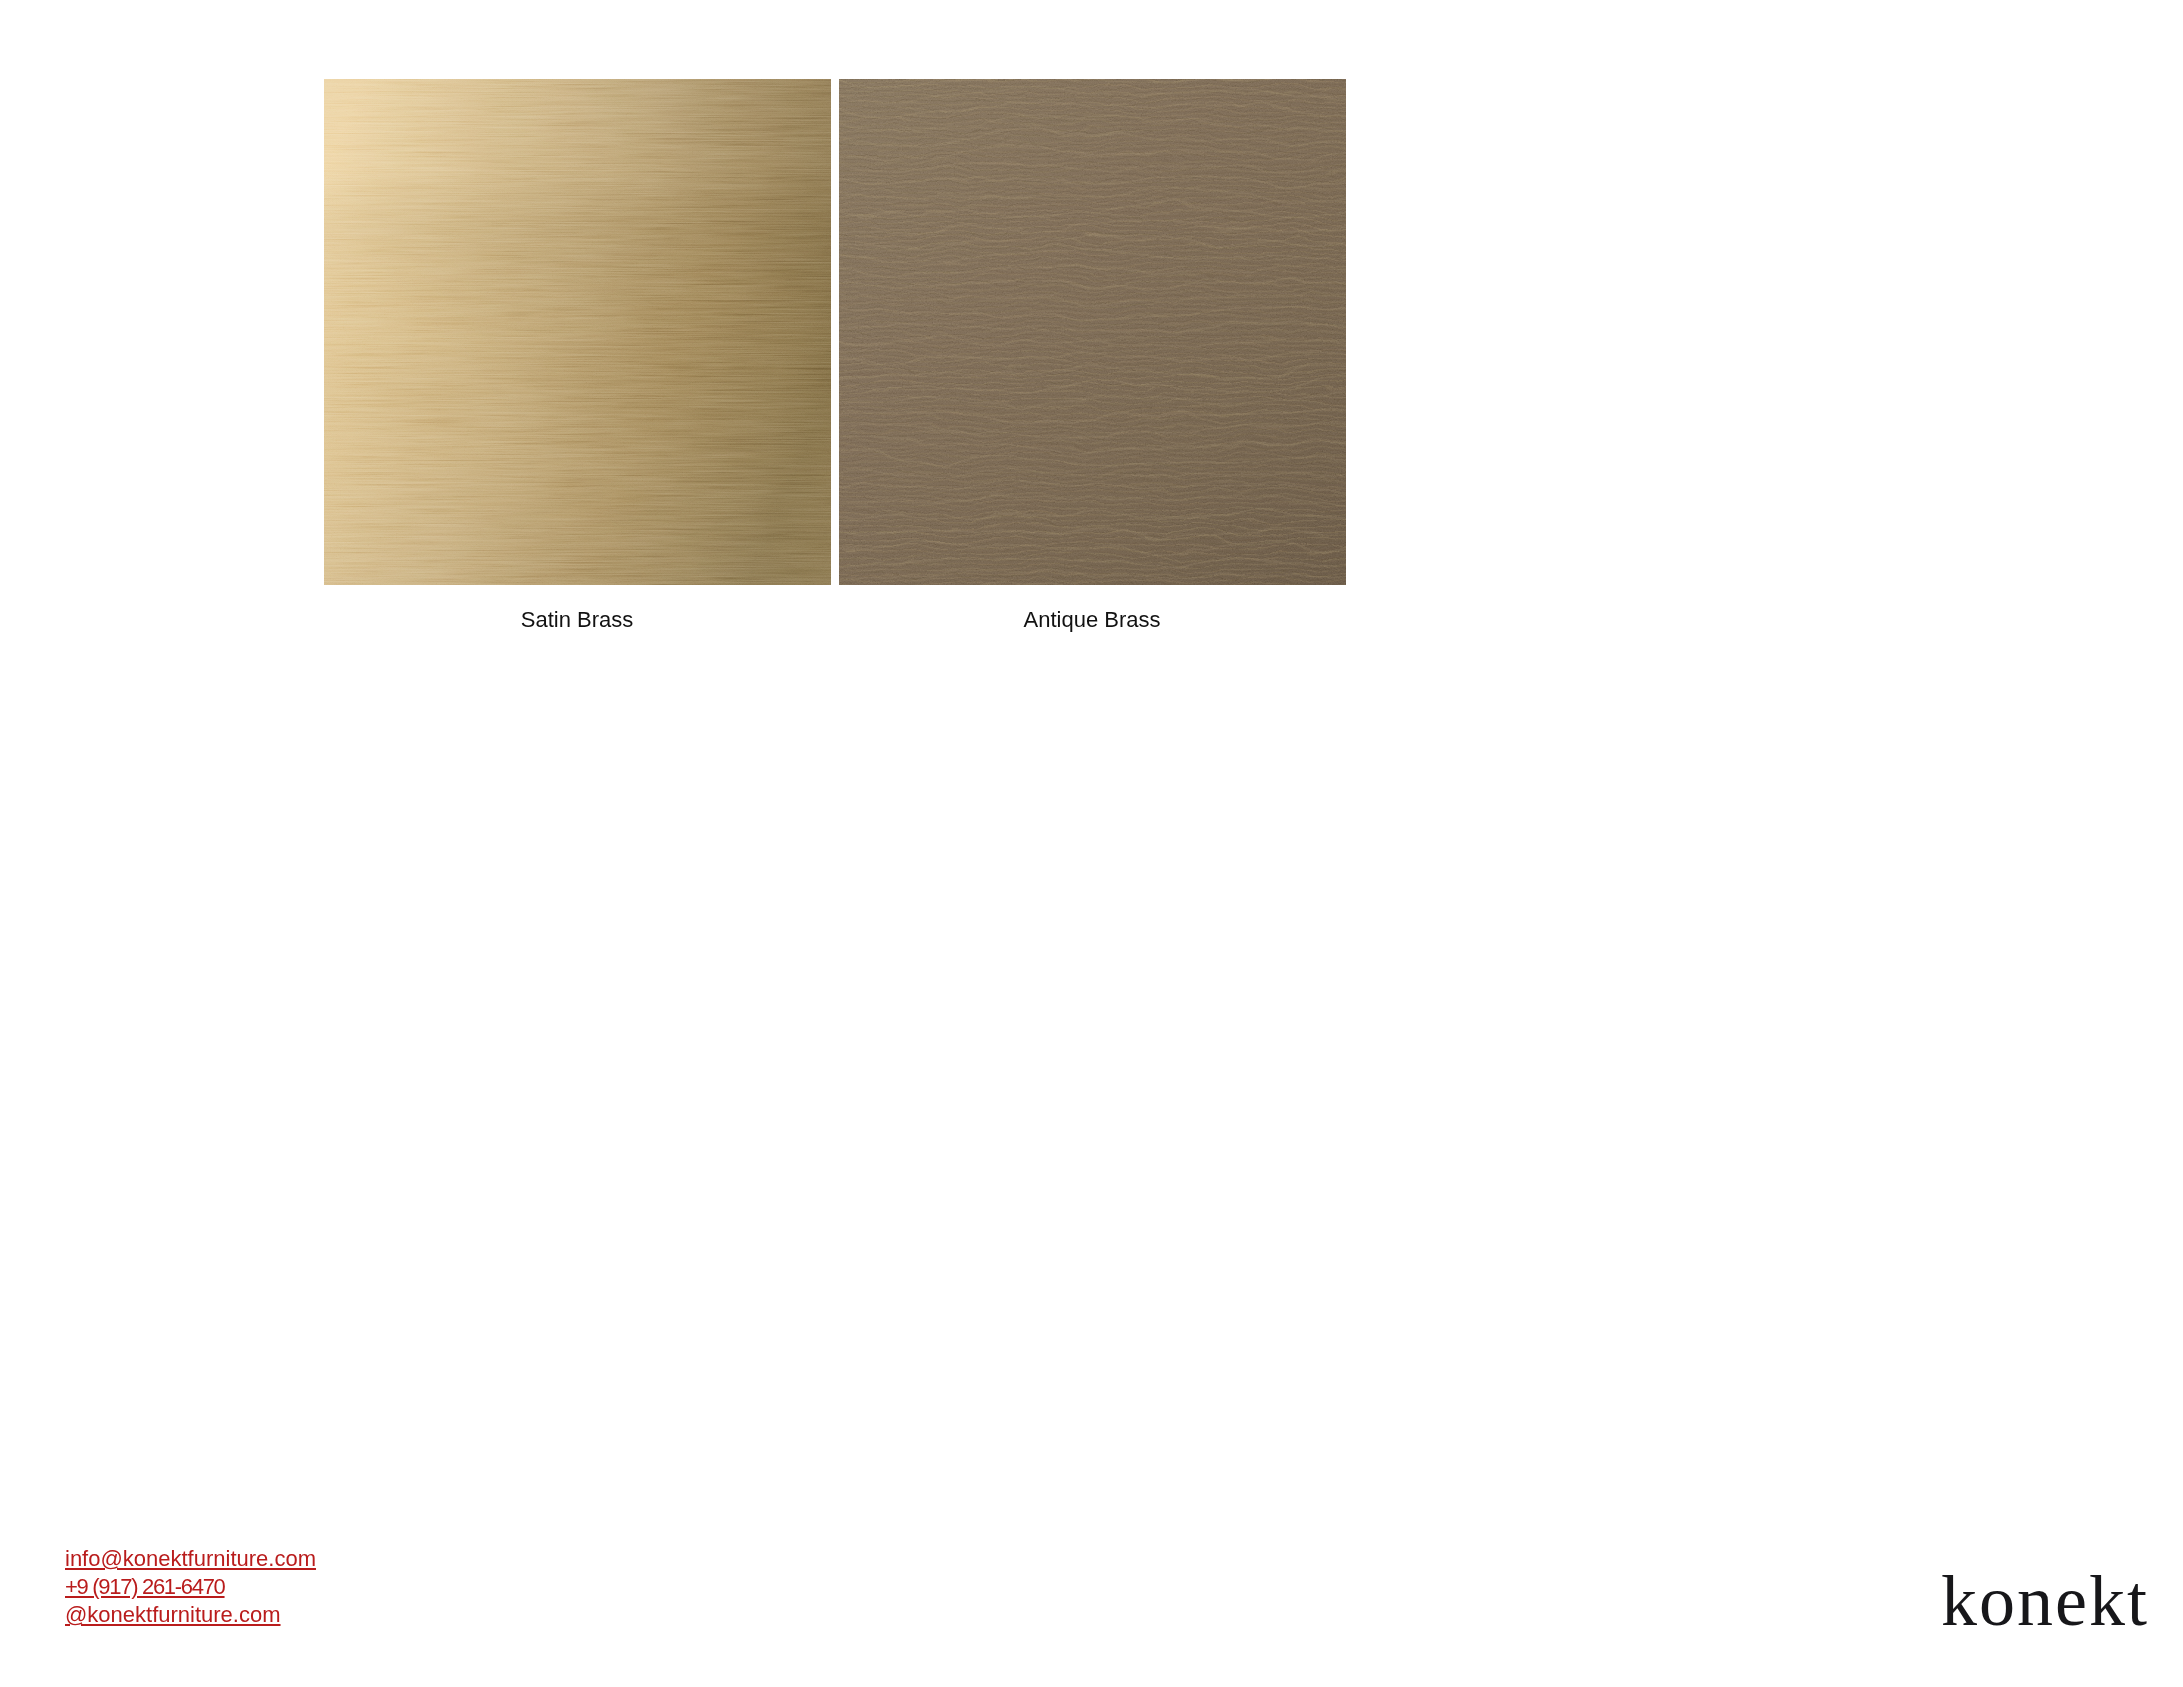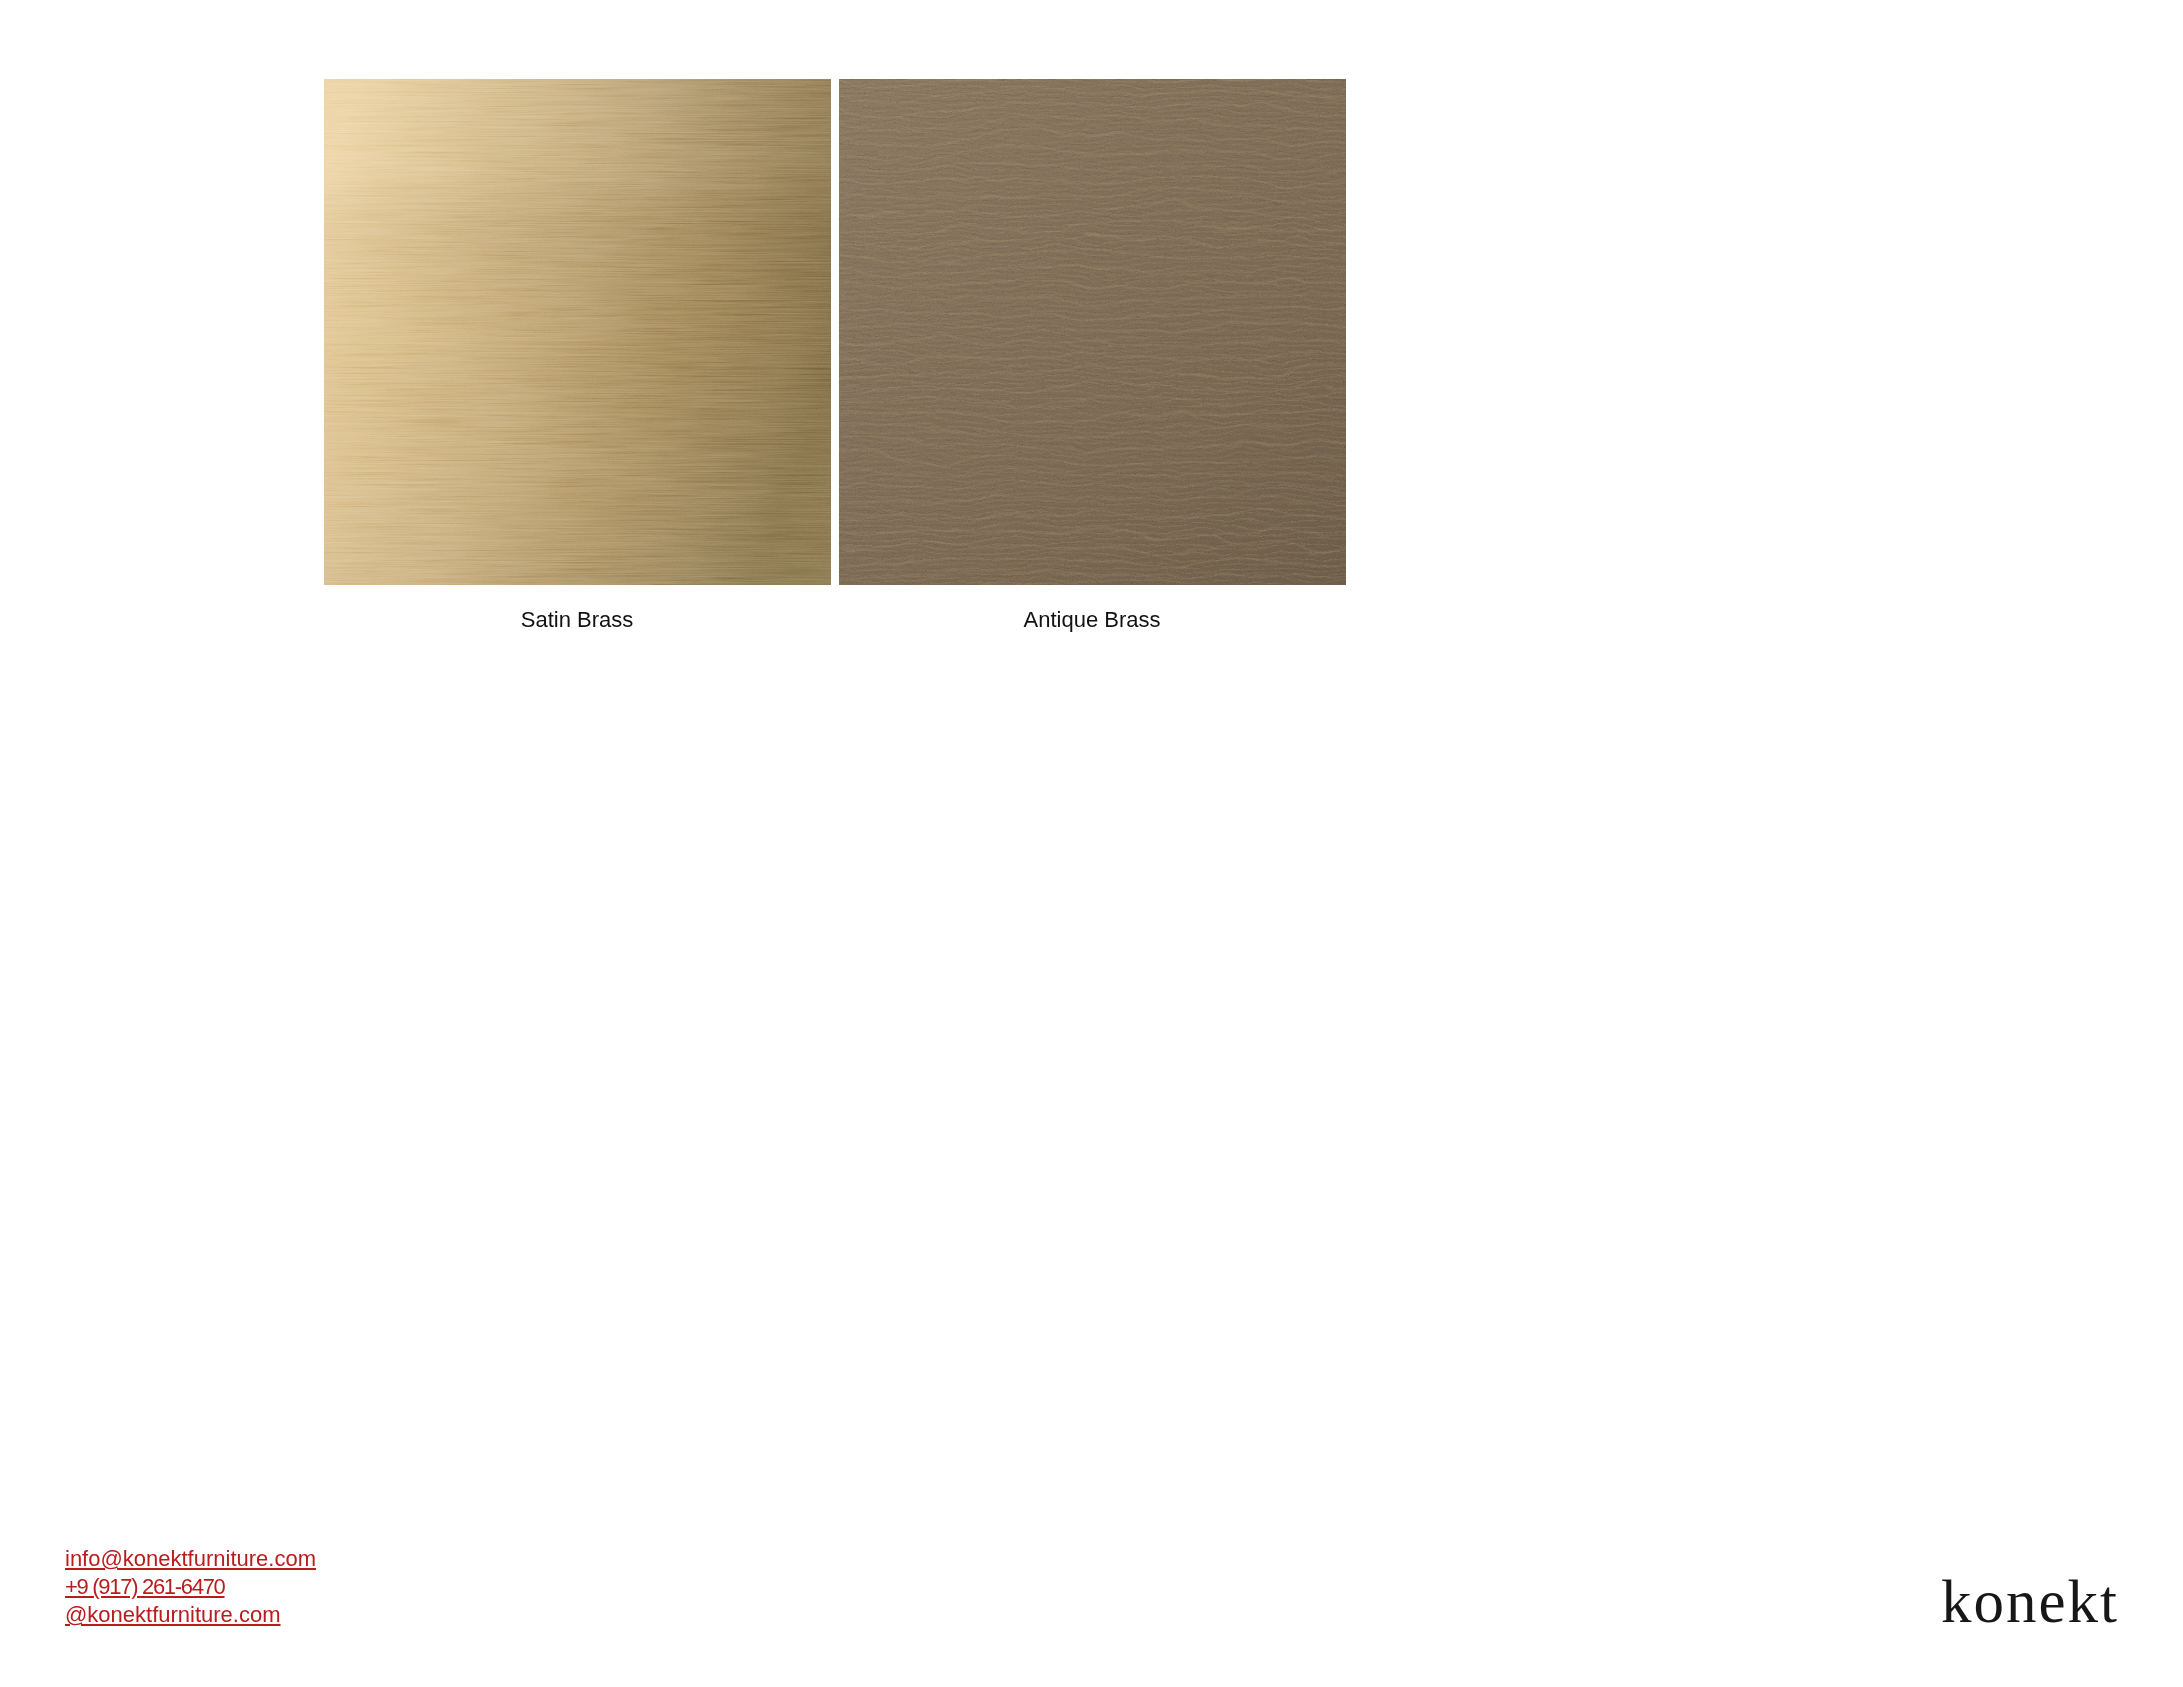--- a/index.html
+++ b/index.html
@@ -11,21 +11,21 @@
   .cell{position:absolute;}
   .sw{position:relative;overflow:hidden;isolation:isolate;}
   .sw svg{position:absolute;left:0;top:0;display:block;}
   .sw .tex{mix-blend-mode:soft-light;}
   .lab{position:absolute;left:0;width:506px;text-align:center;
        font-size:22px;color:#121212;}
 
   .footer{position:absolute;left:65px;top:1545px;font-size:22px;line-height:28px;color:#b91c1c;text-decoration:underline;}
   .footer .phone{letter-spacing:-1.3px;}
   .logo{position:absolute;left:1941px;top:1571px;font-family:"Liberation Serif",serif;
-        font-size:61px;line-height:61px;letter-spacing:2px;color:#17171a;}
+        font-size:72px;line-height:61px;letter-spacing:2px;color:#17171a;}
 </style>
 </head>
 <body>
 
 <svg width="0" height="0" style="position:absolute" aria-hidden="true">
 <defs>
 
   <filter id="fBrushFine" x="0" y="0" width="100%" height="100%">
     <feTurbulence type="fractalNoise" baseFrequency="0.009 1.9" numOctaves="4" seed="11" result="n"></feTurbulence>
     <feColorMatrix in="n" type="matrix" values="0.33 0.33 0.33 0 0  0.33 0.33 0.33 0 0  0.33 0.33 0.33 0 0  0 0 0 0 1" result="g"></feColorMatrix>

